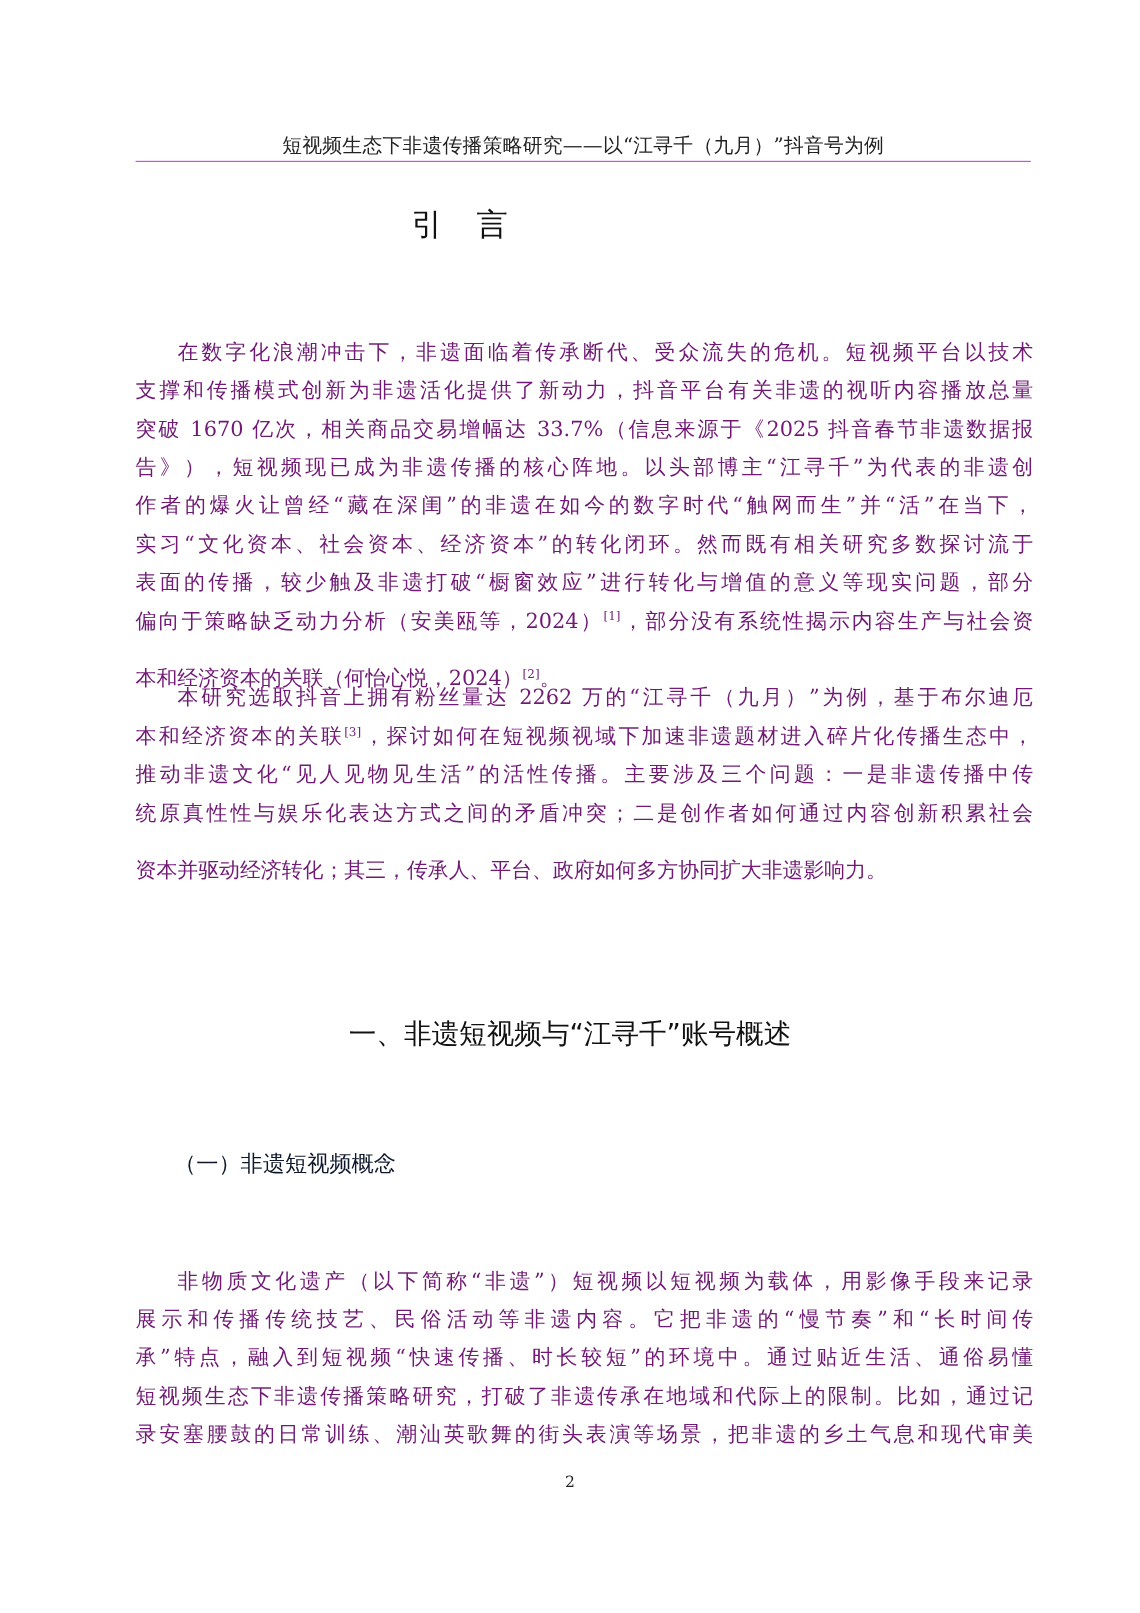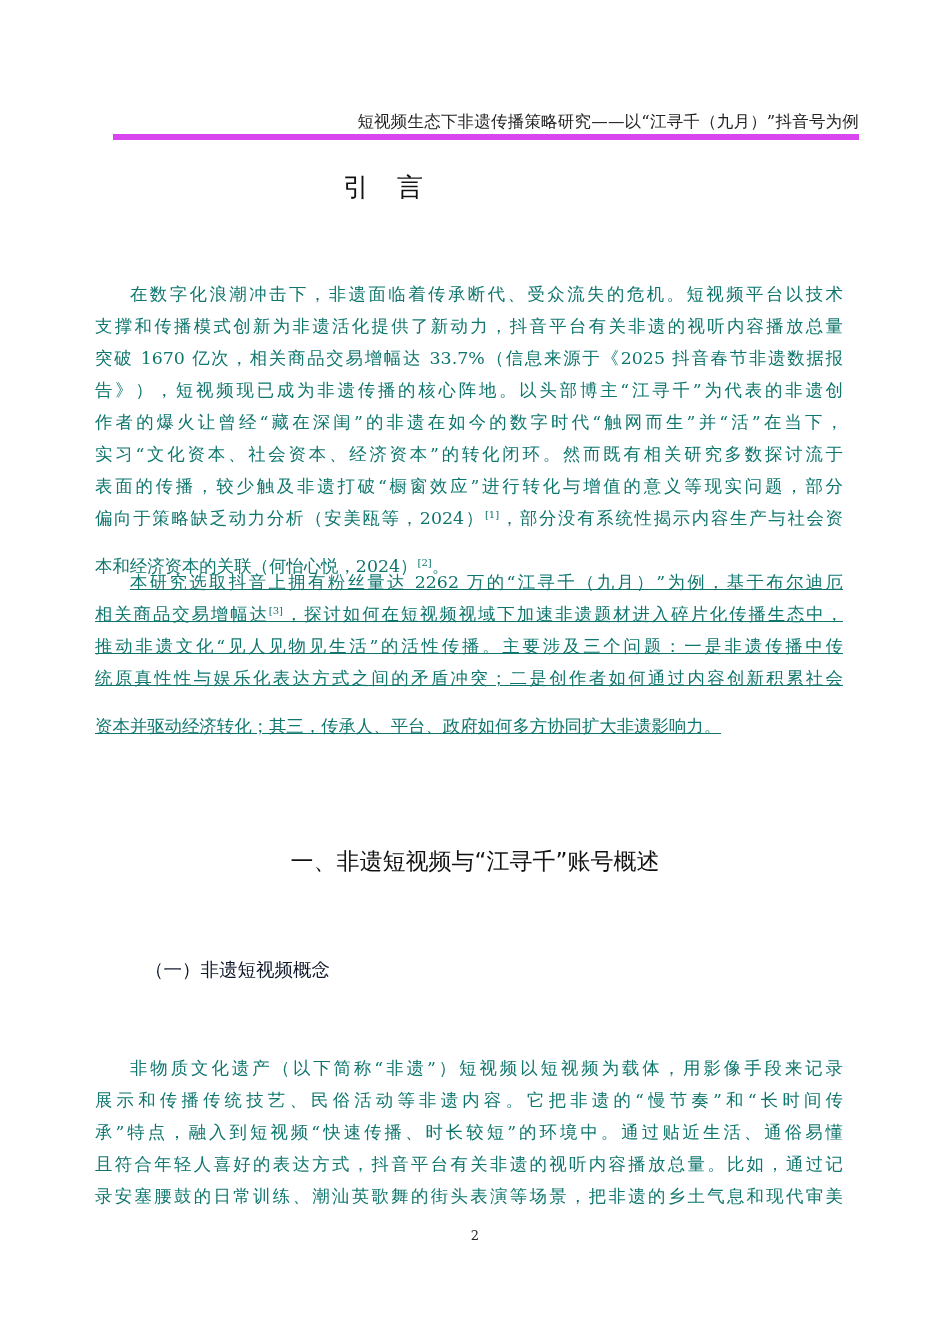--- a/index.html
+++ b/index.html
@@ -1,25 +1,25 @@
 <!DOCTYPE html>
 <html><head>
 <meta charset="utf-8">
 <style>
   html, body { margin: 0; padding: 0; background: #ffffff; }
   body { width: 950px; height: 1344px; position: relative; overflow: hidden;
          font-family: "DejaVu Serif", "Liberation Serif", serif; color: #1a1a1a; }
   .header { position: absolute; left: 113px; top: 112px; width: 746px; height: 22px;
-            border-bottom: 6px solid #d946ef; text-align: right;
+            border-bottom: 1px solid #d946ef; text-align: center;
             font-size: 16.5px; line-height: 20px; letter-spacing: 0.2px; color: #222; }
   .title-intro { position: absolute; left: 0; width: 766px; top: 170px; text-align: center;
                  font-family: "DejaVu Sans", sans-serif; font-size: 26px; letter-spacing: 28px;
                  text-indent: 28px; color: #111; }
-  .para { position: absolute; left: 95px; width: 748px; font-size: 17.4px;
-          line-height: 32px; text-align: justify; color: #0f766e; }
+  .para { position: absolute; left: 113px; width: 748px; font-size: 17.4px;
+          line-height: 32px; text-align: justify; color: #701a75; }
   .para .line { display: block; height: 32px; white-space: nowrap; text-align-last: justify; }
   .para .line.last { text-align-last: left; margin-top: 16px; }
   .para .indent { padding-left: 35px; }
   sup { font-size: 10px; vertical-align: 6px; line-height: 0; }
   .h1 { position: absolute; left: 0; width: 950px; top: 846px; text-align: center;
         font-family: "DejaVu Sans", sans-serif; font-size: 23px; color: #111; }
   .h2 { position: absolute; left: 145px; top: 957px; font-family: "DejaVu Sans", sans-serif;
         font-size: 18.5px; color: #0f172a; }
   .page-num { position: absolute; left: 0; width: 950px; top: 1228px; text-align: center;
               font-size: 13px; color: #222; }
@@ -38,33 +38,33 @@
   <span class="line">支撑和传播模式创新为非遗活化提供了新动力，抖音平台有关非遗的视听内容播放总量</span>
   <span class="line">突破 1670 亿次，相关商品交易增幅达 33.7%（信息来源于《2025 抖音春节非遗数据报</span>
   <span class="line">告》），短视频现已成为非遗传播的核心阵地。以头部博主“江寻千”为代表的非遗创</span>
   <span class="line">作者的爆火让曾经“藏在深闺”的非遗在如今的数字时代“触网而生”并“活”在当下，</span>
   <span class="line">实习“文化资本、社会资本、经济资本”的转化闭环。然而既有相关研究多数探讨流于</span>
   <span class="line">表面的传播，较少触及非遗打破“橱窗效应”进行转化与增值的意义等现实问题，部分</span>
   <span class="line"><span>偏向于策略缺乏动力分析（安美瓯等，2024）</span><sup>[1]</sup><span>，部分没有系统性揭示内容生产与社会资</span></span>
   <span class="line last"><span>本和经济资本的关联（何怡心悦，2024）</span><sup>[2]</sup><span>。</span></span>
 </div>
 
-<div class="para" style="top:566px;text-decoration:underline;">
+<div class="para" style="top:566px;">
   <span class="line indent">本研究选取抖音上拥有粉丝量达 2262 万的“江寻千（九月）”为例，基于布尔迪厄</span>
-  <span class="line"><span>相关商品交易增幅达</span><sup>[3]</sup><span>，探讨如何在短视频视域下加速非遗题材进入碎片化传播生态中，</span></span>
+  <span class="line"><span>本和经济资本的关联</span><sup>[3]</sup><span>，探讨如何在短视频视域下加速非遗题材进入碎片化传播生态中，</span></span>
   <span class="line">推动非遗文化“见人见物见生活”的活性传播。主要涉及三个问题：一是非遗传播中传</span>
   <span class="line">统原真性性与娱乐化表达方式之间的矛盾冲突；二是创作者如何通过内容创新积累社会</span>
   <span class="line last">资本并驱动经济转化；其三，传承人、平台、政府如何多方协同扩大非遗影响力。</span>
 </div>
 
 <div class="h1">一、非遗短视频与“江寻千”账号概述</div>
 
 <div class="h2">（一）非遗短视频概念</div>
 
 <div class="para" style="top:1013px;margin-top:39px;">
   <span class="line indent">非物质文化遗产（以下简称“非遗”）短视频以短视频为载体，用影像手段来记录</span>
   <span class="line">展示和传播传统技艺、民俗活动等非遗内容。它把非遗的“慢节奏”和“长时间传</span>
   <span class="line">承”特点，融入到短视频“快速传播、时长较短”的环境中。通过贴近生活、通俗易懂</span>
-  <span class="line">且符合年轻人喜好的表达方式，抖音平台有关非遗的视听内容播放总量。比如，通过记</span>
+  <span class="line">短视频生态下非遗传播策略研究，打破了非遗传承在地域和代际上的限制。比如，通过记</span>
   <span class="line">录安塞腰鼓的日常训练、潮汕英歌舞的街头表演等场景，把非遗的乡土气息和现代审美</span>
 </div>
 
 <div class="page-num">2</div>
 
 </body></html>

